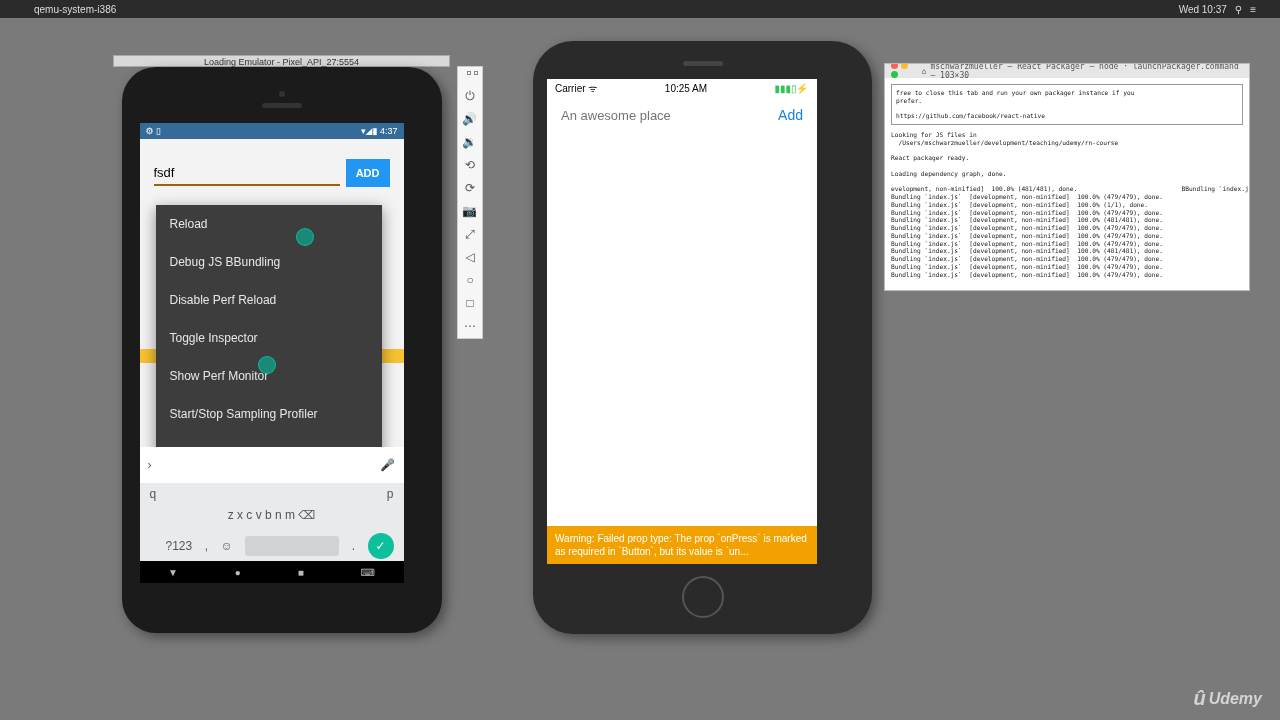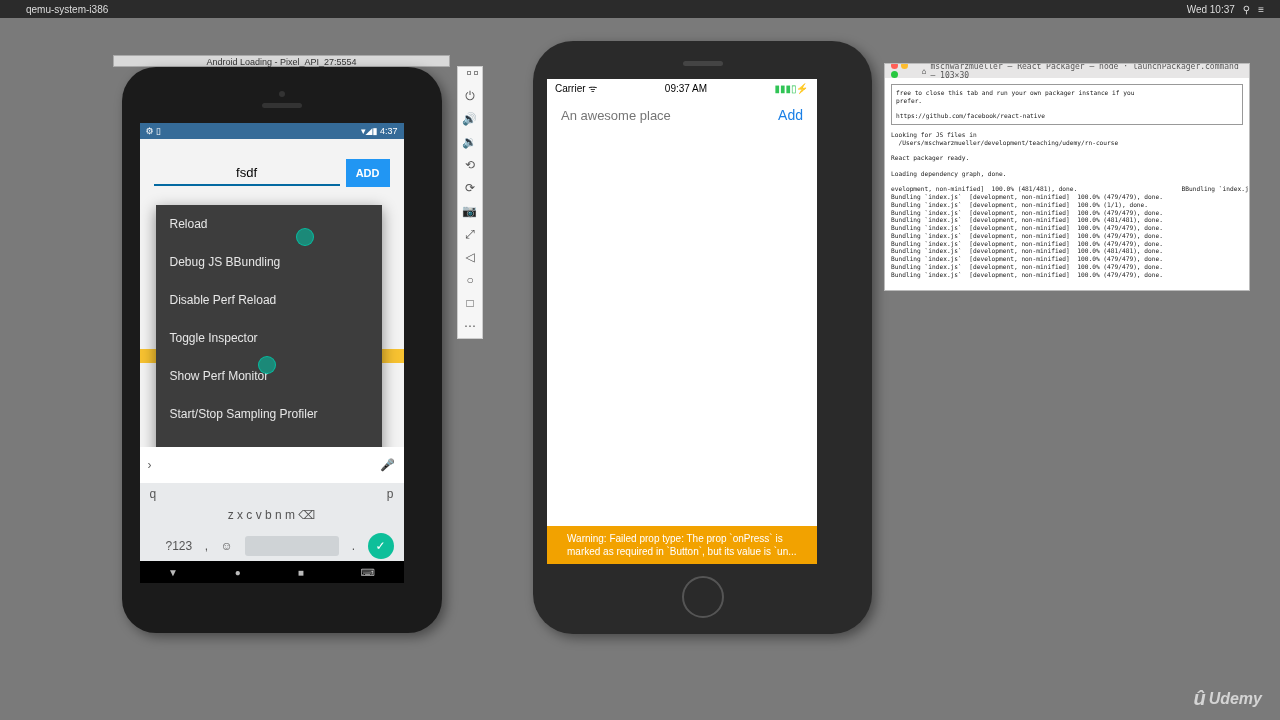--- a/index.html
+++ b/index.html
@@ -6,21 +6,21 @@
   body {
     width: 1280px; height: 720px;
     background: #7a7a7a;
     font-family: -apple-system, "Helvetica Neue", Arial, sans-serif;
     overflow: hidden;
     position: relative;
   }
   
   .menubar {
     height: 18px; background: #2b2b2b; color: #ddd;
-    display: flex; padding: 0 16px;
+    display: flex; padding: 0 24px;
     font-size: 10px; justify-content: space-between;
     position: absolute; top: 0; left: 0; right: 0;
   }
   .menubar .left { display: flex; gap: 10px; align-items: center; }
   .menubar .right { display: flex; gap: 8px; align-items: center; }
   .apple { font-size: 12px; }
 
   
   .android-window {
     position: absolute; left: 113px; top: 55px; width: 337px;
@@ -36,22 +36,22 @@
   }
   .speaker-dot { position:absolute; top:24px; left:50%; transform:translateX(-50%);
     width:6px;height:6px;border-radius:50%;background:#333;}
   .speaker-slot { position:absolute; top:36px; left:50%; transform:translateX(-50%);
     width:40px;height:5px;border-radius:3px;background:#333;}
   .android-screen { background:#f3f3f3; width:264px; height:460px; position:relative;
     overflow:hidden;}
   .and-status { background:#356b98; height:16px; display:flex; justify-content:space-between;
     align-items:center; padding:0 6px; color:#fff; font-size:9px;}
   .input-row { display:flex; padding:20px 14px 0; align-items:center; gap:6px;}
-  .and-input { flex:1; border:none; border-bottom:2px solid #0369a1; background:transparent;
-    font-size:13px; padding:4px 0; outline:none;text-align:center;}
+  .and-input { flex:1; border:none; border-bottom:2px solid #a16207; background:transparent;
+    font-size:13px; padding:4px 0; outline:none;}
   .add-btn { background:#2196f3; color:#fff; padding:8px 10px; font-size:11px;
     font-weight:600; border:none;}
   
   .dev-menu { position:absolute; top:82px; left:16px; width:226px;
     background:#3d3d3d; color:#e7e7e7; box-shadow:0 4px 14px rgba(0,0,0,.45);}
   .dev-menu-item { padding:12px 14px; font-size:12px; cursor:pointer;}
   
   .ripple { position:absolute; width:18px; height:18px; border-radius:50%;
     background: rgba(0,200,170,.55); border:1px solid rgba(0,200,170,.8);}
   .ripple.r1 { top:105px; left:156px;}
@@ -91,21 +91,21 @@
     width:40px;height:5px;border-radius:3px;background:#444;}
   .ios-screen{background:#fff;width:270px;height:485px;position:relative;overflow:hidden;}
   .ios-status{height:18px;display:flex;align-items:center;justify-content:space-between;
     padding:0 8px;font-size:10px;color:#000;}
   .ios-status .batt{color:#31c456;}
   .ios-row{display:flex;align-items:center;justify-content:space-between;
     padding:10px 14px 0;gap:13px;}
   .ios-input{flex:1;border:none;font-size:13px;color:#bbb;outline:none;}
   .ios-add{color:#1a7fe6;font-size:14px;padding-left:8px;}
   .ios-warn{position:absolute;bottom:0;left:0;right:0;background:#f2a200;
-    color:#fff;font-size:10px;padding:6px 20px;line-height:1.3;}
+    color:#fff;font-size:10px;padding:6px 8px;line-height:1.3;}
   .home-btn{position:absolute;bottom:16px;left:50%;transform:translateX(-50%);
     width:42px;height:42px;border-radius:50%;border:2px solid #555;}
 
   
   .term-window{position:absolute;left:884px;top:63px;width:366px;height:228px;
     background:#fff;border:1px solid #bbb;font-family:Menlo,Consolas,monospace;
     font-size:6.2px;color:#222;overflow:hidden;}
   .term-title{height:14px;background:#e7e6e6;display:flex;align-items:center;
     gap:4px;padding:0 6px;font-size:8px;color:#555;}
   .term-title .dots span{width:7px;height:7px;border-radius:50%;display:inline-block;
@@ -128,21 +128,21 @@
     <span>qemu-system-i386</span>
   </div>
   <div class="right">
     <span>Wed 10:37</span>
     <span>⚲</span>
     <span>≡</span>
   </div>
 </div>
 
 <div class="android-window">
-  <div class="android-title">Android Loading - Pixel_API_27:5554</div>
+  <div class="android-title">Loading Emulator - Pixel_API_27:5554</div>
   <div class="device-frame">
     <div class="speaker-dot"></div>
     <div class="speaker-slot"></div>
     <div class="android-screen">
       <div class="and-status">
         <span>⚙ ▯</span>
         <span><span>▾◢▮ </span><span>4:37</span></span>
       </div>
       <div class="input-row">
         <input class="and-input" value="fsdf" style="">
@@ -208,21 +208,21 @@
   <div class="tbtn">○</div>
   <div class="tbtn">□</div>
   <div class="tbtn">⋯</div>
 </div>
 
 <div class="ios-frame">
   <div class="ios-speaker"></div>
   <div class="ios-screen">
     <div class="ios-status">
       <span>Carrier ᯤ</span>
-      <span>09:37 AM</span>
+      <span>10:25 AM</span>
       <span class="batt">▮▮▮▯⚡</span>
     </div>
     <div class="ios-row">
       <input class="ios-input" placeholder="An awesome place" style="">
       <span class="ios-add">Add</span>
     </div>
     <div class="ios-warn">Warning: Failed prop type: The prop `onPress` is marked as required in `Button`, but its value is `un...</div>
   </div>
   <div class="home-btn"></div>
 </div>

